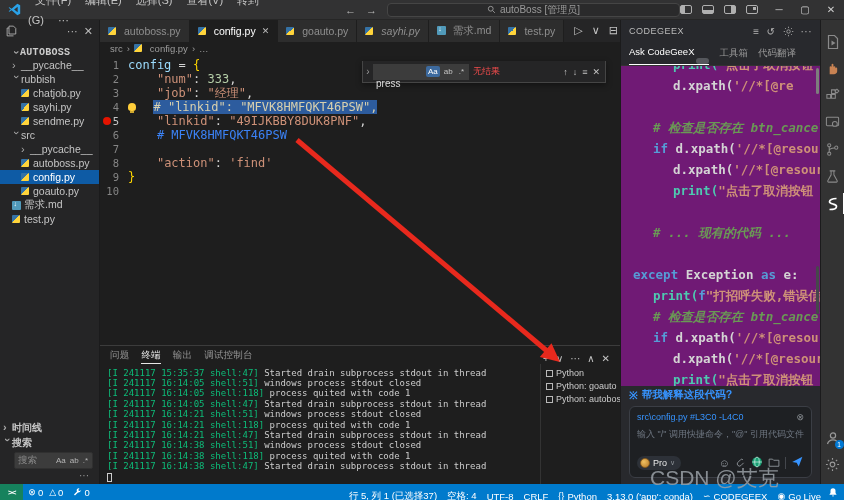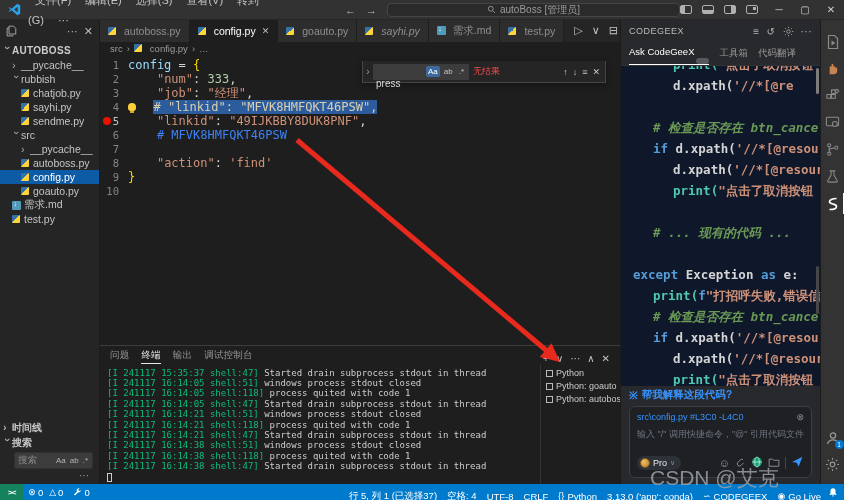--- a/index.html
+++ b/index.html
@@ -23,21 +23,21 @@
   .win-controls { display:flex; }
   .win-btn { width:26px; text-align:center; line-height:20px; font-size:10px; color:#cfcfcf; }
 
   
   .main { position:absolute; top:20px; bottom:16px; left:0; right:0; display:flex; }
 
   
   .sidebar { width:100px; background:#252526; border-right:1px solid #1b1b1c; display:flex; flex-direction:column; font-size:11px; }
   .sb-head { height:22px; display:flex; align-items:center; padding:0 6px; gap:6px; color:#bbb; }
   .sb-head .sp { flex:1; }
-  .root-row { height:16px; display:flex; align-items:center; font-size:10px; font-weight:bold; color:#cccccc; padding-left:3px; letter-spacing:.3px; }
+  .root-row { height:16px; display:flex; align-items:flex-end; font-size:10px; font-weight:bold; color:#cccccc; padding-left:11px; letter-spacing:.3px;font-family:Liberation Mono, monospace; }
   .trow { height:14px; display:flex; align-items:center; white-space:nowrap; color:#c5c5c5; font-size:10.5px; cursor:pointer; }
   .trow.sel { background:#0e5ba5; color:#fff; }
   .chev { display:inline-block; width:9px; color:#aaa; font-size:11px; line-height:9px; }
   .chev.exp { transform:rotate(90deg); }
   .ficon { display:inline-block; flex:none; }
   .ficon.python { width:8px; height:8px; background:linear-gradient(135deg,#3572A5 50%,#ffd43b 50%); border-radius:1px; margin-right:4px; }
   .ficon.markdown { width:9px; height:9px; background:#519aba; border-radius:1px; margin-right:3px; position:relative; }
   .ficon.markdown::after { content:"↓"; position:absolute; left:1.5px; top:-1px; font-size:7px; color:#fff; }
   .sb-spacer { flex:1; }
   .sec-row { height:15px; display:flex; align-items:center; font-size:10px; font-weight:bold; color:#c5c5c5; padding-left:3px; }
@@ -95,21 +95,21 @@
 
   
   .codegeex { width:200px; background:#28292d; border-left:1px solid #1b1b1c; display:flex; flex-direction:column; position:relative; }
   .cg-head { height:22px; display:flex; align-items:center; padding:0 8px; font-size:9px; color:#bbbbbb; letter-spacing:.5px; }
   .cg-head .sp { flex:1; }
   .cg-hico { margin-left:7px; color:#b5b5b5; font-size:10px; display:flex; align-items:center; }
   .cg-tabs { height:24px; display:flex; align-items:center; padding:0 8px; gap:10px; font-size:9.5px; color:#9a9a9a; border-bottom:1px solid #333; }
   .cgtab { display:flex; align-items:flex-end; gap:2px; height:100%; line-height:24px; cursor:pointer; white-space:nowrap; }
   .cgtab.active { color:#fff; border-bottom:1px solid #fff; }
   .cg-badge { width:13px; height:6px; border-radius:3px; background:#55575c; display:inline-block; margin-top:-7px; }
-  .cg-code { height:320px; overflow:hidden; background:#0f172a; position:relative; font-family:"DejaVu Sans Mono", monospace; font-size:12.5px; font-weight:600; }
+  .cg-code { height:320px; overflow:hidden; background:#701a75; position:relative; font-family:"DejaVu Sans Mono", monospace; font-size:12.5px; font-weight:600; }
   .cg-inner { margin-top:-12px; }
   .cg-line { height:21px; line-height:21px; white-space:nowrap; overflow:hidden; }
   .g-kw { color:#569cd6; } .g-fg { color:#d4d4d4; } .g-str { color:#ce9178; } .g-com { color:#6a9955; font-style:italic; } .g-fn { color:#4ec9b0; }
   .cg-sb1 { position:absolute; top:2px; right:1px; width:3px; height:26px; background:#7d7d7d; border-radius:2px; }
   .cg-sb2 { position:absolute; top:200px; right:1px; width:3px; height:48px; background:#46474b; border-radius:2px; }
   .cg-prompt { height:18px; display:flex; align-items:center; gap:4px; padding:0 8px; color:#3794ff; font-size:10.5px; font-weight:bold; white-space:nowrap; }
   .cg-card { margin:2px 8px 6px 8px; flex:1; background:#1e2023; border:1px solid #3b3e45; border-radius:6px; padding:5px 7px; display:flex; flex-direction:column; }
   .cg-chip-row { display:flex; align-items:center; font-size:9px; color:#3794ff; }
   .cg-chip-row .sp { flex:1; }
   .chip-close { color:#8a8f94; font-size:9px; }

